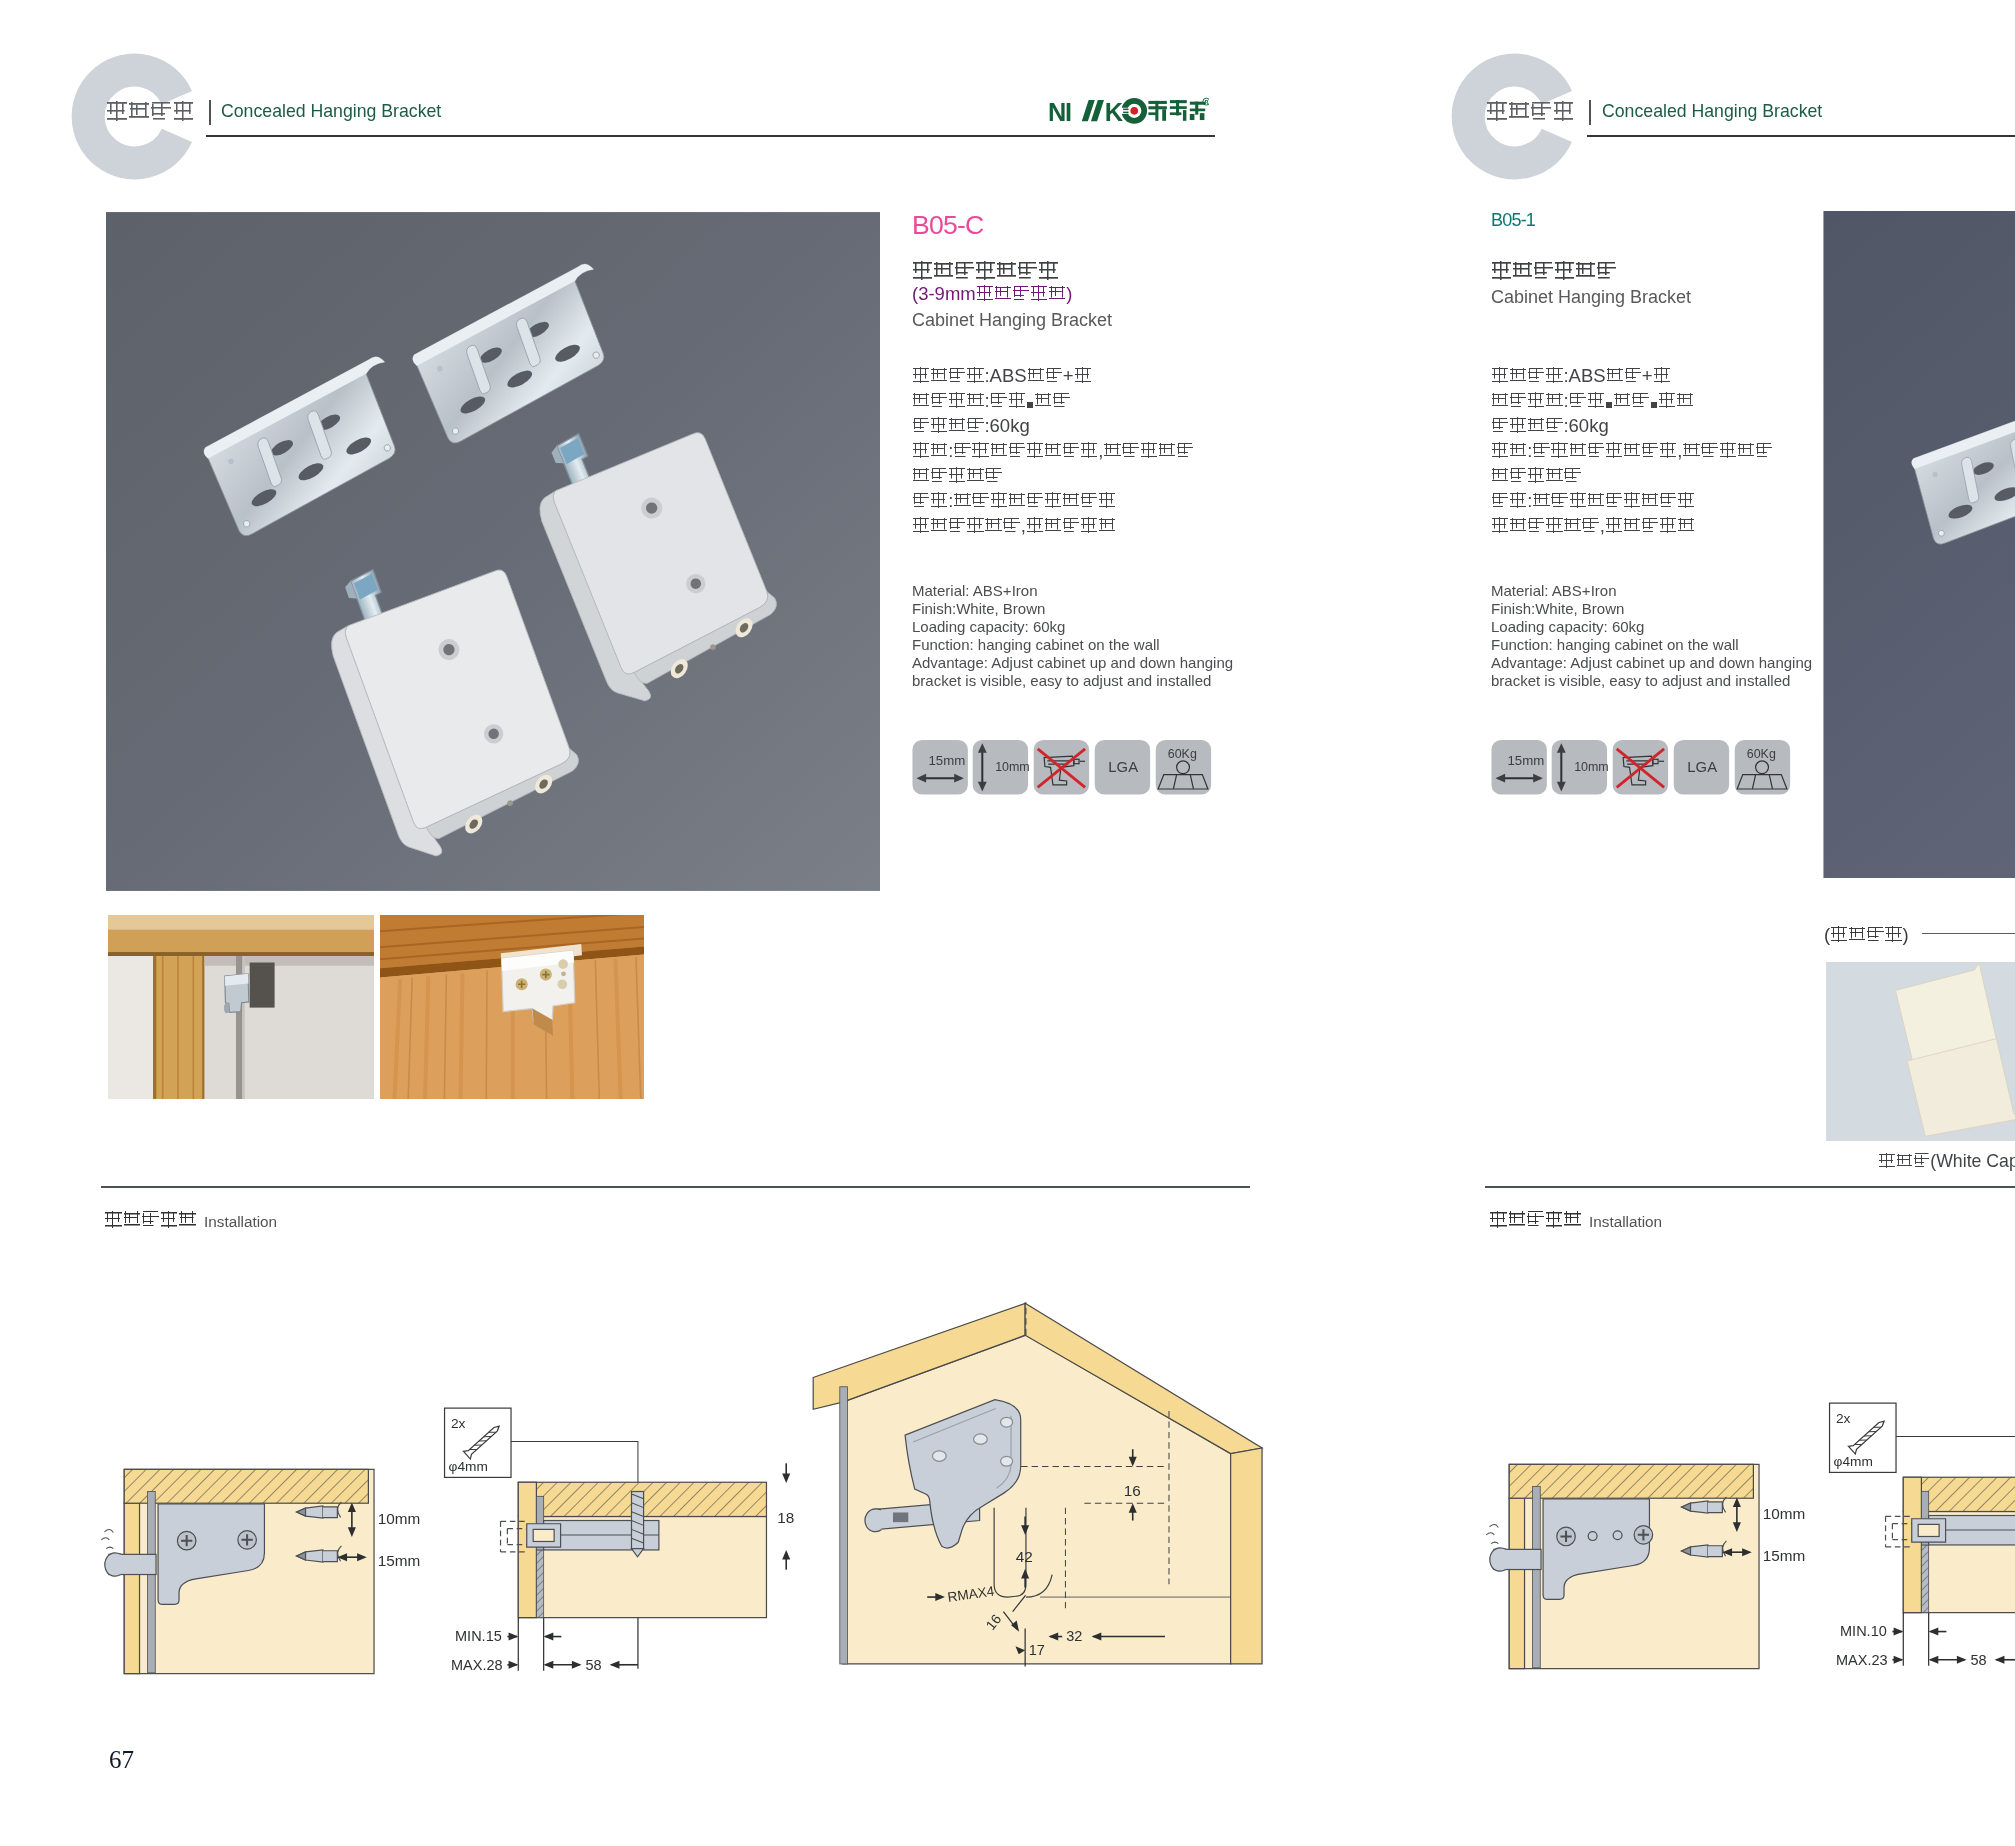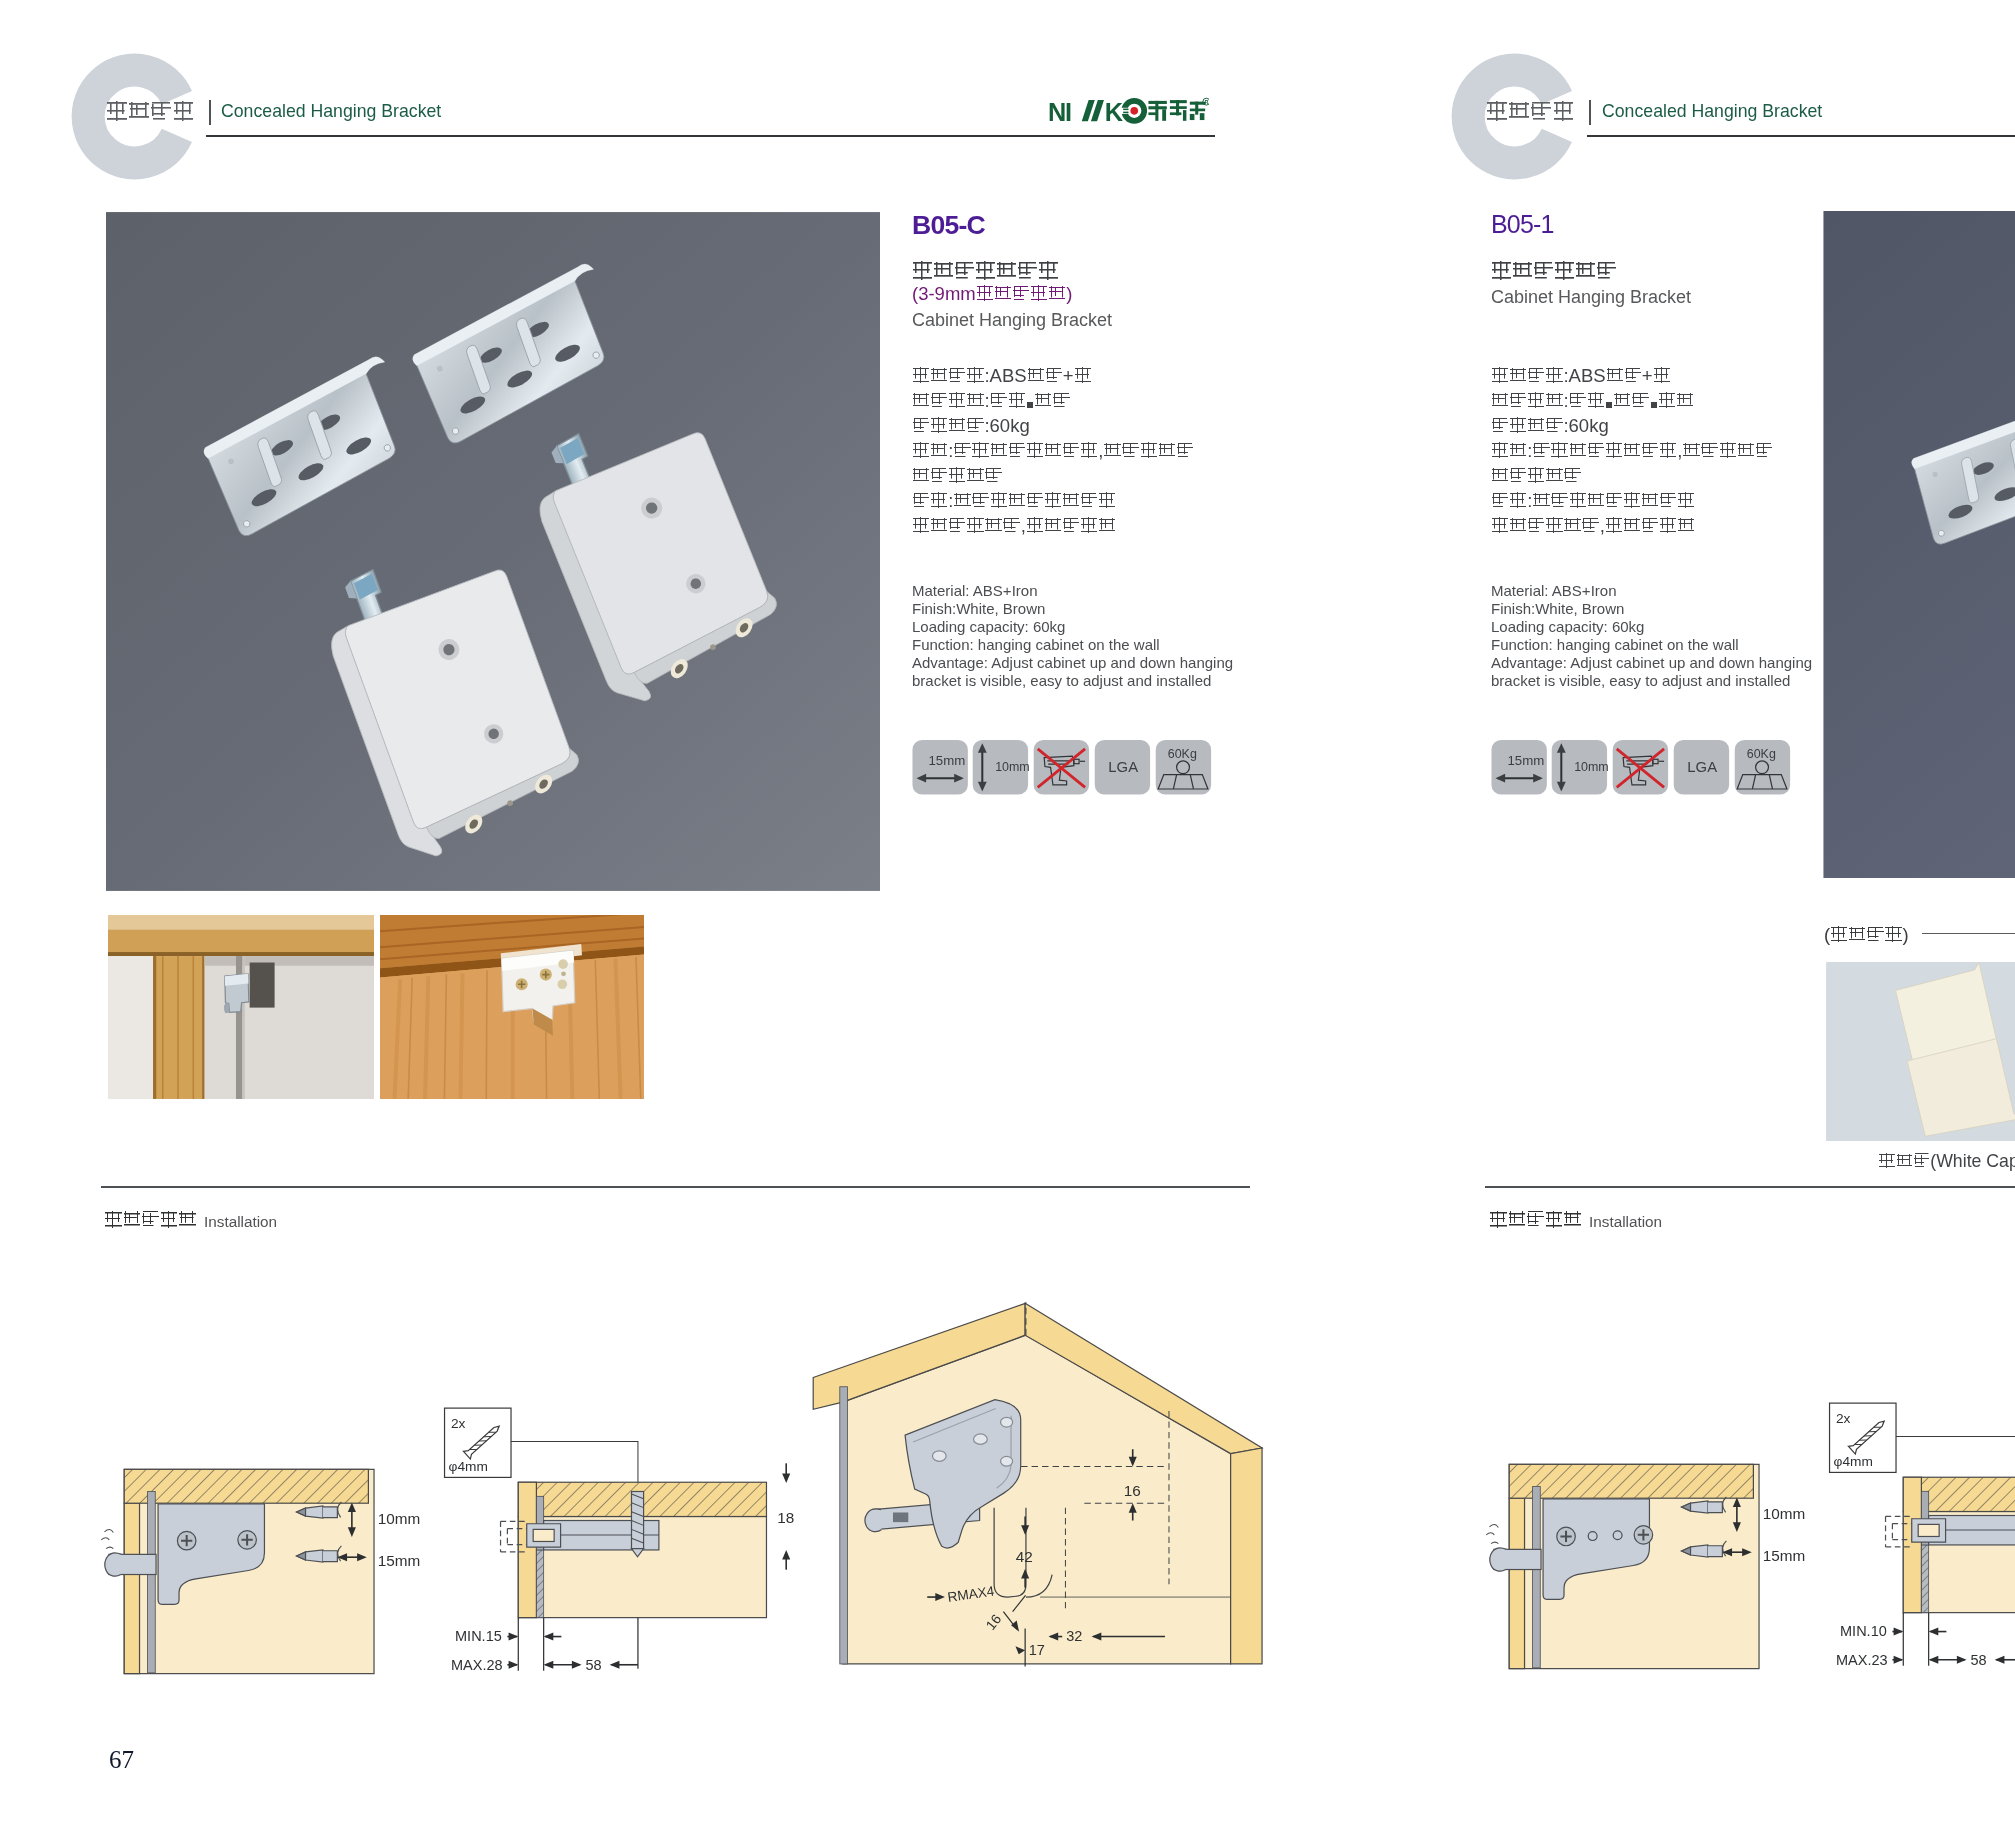--- a/index.html
+++ b/index.html
@@ -75,42 +75,42 @@
 </svg>
 
 <svg class="abs" style="left:1450px;top:52px" width="129" height="129" viewBox="0 0 320 320">
 <path d="M 265.1 113.2 A 115 115 0 1 0 265.1 206.8" fill="none" stroke="#cdd3d9" stroke-width="82"></path>
     </svg>
 <div class="abs" style="left:1486px;top:99px;font-size:22.6px;font-weight:bold;color:#5d5f63"><i class="hz ha"></i><i class="hz hb"></i><i class="hz hc"></i><i class="hz ha"></i></div>
 <div class="abs" style="left:1589px;top:100px;width:2px;height:25px;background:#515356"></div>
 <div class="abs" style="left:1602px;top:101px;font-size:17.7px;color:#1c5c45;letter-spacing:0px">Concealed Hanging Bracket</div>
 <div class="abs" style="left:1587px;top:135px;width:1023px;height:2px;background:#33373a"></div>
 
-<div class="abs" style="left:912px;top:210px;font-size:26.6px;font-weight:700;color:#4c1d95;letter-spacing:-0.8px">B05-C</div>
+<div class="abs" style="left:912px;top:210px;font-size:26.6px;font-weight:400;color:#ec4899;letter-spacing:-0.8px">B05-C</div>
 <div class="abs" style="left:912px;top:259px;font-size:21.4px;color:#3f4144"><i class="hz ha"></i><i class="hz hb"></i><i class="hz hc"></i><i class="hz ha"></i><i class="hz hb"></i><i class="hz hc"></i><i class="hz ha"></i></div>
 <div class="abs" style="left:912px;top:283px;font-size:18.5px;color:#701a75">(3-9mm<i class="hz ha"></i><i class="hz hb"></i><i class="hz hc"></i><i class="hz ha"></i><i class="hz hb"></i>)</div>
 <div class="abs" style="left:912px;top:310px;font-size:18px;color:#58595b">Cabinet Hanging Bracket</div>
 <div class="abs" style="left:912px;top:363px;font-size:18.5px;color:#424346;line-height:25px">
       <div style="height:25px"><i class="hz ha"></i><i class="hz hb"></i><i class="hz hc"></i><i class="hz ha"></i>:ABS<i class="hz hb"></i><i class="hz hc"></i>+<i class="hz ha"></i></div>
       <div style="height:25px"><i class="hz hb"></i><i class="hz hc"></i><i class="hz ha"></i><i class="hz hb"></i>:<i class="hz hc"></i><i class="hz ha"></i><i class="hd"></i><i class="hz hb"></i><i class="hz hc"></i></div>
       <div style="height:25px"><i class="hz hc"></i><i class="hz ha"></i><i class="hz hb"></i><i class="hz hc"></i>:60kg</div>
       <div style="height:25px"><i class="hz ha"></i><i class="hz hb"></i>:<i class="hz hc"></i><i class="hz ha"></i><i class="hz hb"></i><i class="hz hc"></i><i class="hz ha"></i><i class="hz hb"></i><i class="hz hc"></i><i class="hz ha"></i>,<i class="hz hb"></i><i class="hz hc"></i><i class="hz ha"></i><i class="hz hb"></i><i class="hz hc"></i></div>
       <div style="height:25px"><i class="hz hb"></i><i class="hz hc"></i><i class="hz ha"></i><i class="hz hb"></i><i class="hz hc"></i></div>
       <div style="height:25px"><i class="hz hc"></i><i class="hz ha"></i>:<i class="hz hb"></i><i class="hz hc"></i><i class="hz ha"></i><i class="hz hb"></i><i class="hz hc"></i><i class="hz ha"></i><i class="hz hb"></i><i class="hz hc"></i><i class="hz ha"></i></div>
       <div style="height:25px"><i class="hz ha"></i><i class="hz hb"></i><i class="hz hc"></i><i class="hz ha"></i><i class="hz hb"></i><i class="hz hc"></i>,<i class="hz ha"></i><i class="hz hb"></i><i class="hz hc"></i><i class="hz ha"></i><i class="hz hb"></i></div>
     </div>
 <div class="abs" style="left:912px;top:582px;font-size:15px;color:#4b4d50;line-height:18px">
       <div>Material: ABS+Iron</div>
       <div>Finish:White, Brown</div>
       <div>Loading capacity: 60kg</div>
       <div>Function: hanging cabinet on the wall</div>
       <div>Advantage: Adjust cabinet up and down hanging</div>
       <div>bracket is visible, easy to adjust and installed</div>
     </div>
-<div class="abs" style="left:1491px;top:210px;font-size:25px;font-weight:500;color:#4c1d95;letter-spacing:-0.8px">B05-1</div>
+<div class="abs" style="left:1491px;top:210px;font-size:18px;font-weight:500;color:#0f766e;letter-spacing:-0.8px">B05-1</div>
 <div class="abs" style="left:1491px;top:259px;font-size:21.4px;color:#3f4144"><i class="hz ha"></i><i class="hz hb"></i><i class="hz hc"></i><i class="hz ha"></i><i class="hz hb"></i><i class="hz hc"></i></div>
 <div class="abs" style="left:1491px;top:287px;font-size:18px;color:#58595b">Cabinet Hanging Bracket</div>
 <div class="abs" style="left:1491px;top:363px;font-size:18.5px;color:#424346;line-height:25px">
       <div style="height:25px"><i class="hz ha"></i><i class="hz hb"></i><i class="hz hc"></i><i class="hz ha"></i>:ABS<i class="hz hb"></i><i class="hz hc"></i>+<i class="hz ha"></i></div>
       <div style="height:25px"><i class="hz hb"></i><i class="hz hc"></i><i class="hz ha"></i><i class="hz hb"></i>:<i class="hz hc"></i><i class="hz ha"></i><i class="hd"></i><i class="hz hb"></i><i class="hz hc"></i><i class="hd"></i><i class="hz ha"></i><i class="hz hb"></i></div>
       <div style="height:25px"><i class="hz hc"></i><i class="hz ha"></i><i class="hz hb"></i><i class="hz hc"></i>:60kg</div>
       <div style="height:25px"><i class="hz ha"></i><i class="hz hb"></i>:<i class="hz hc"></i><i class="hz ha"></i><i class="hz hb"></i><i class="hz hc"></i><i class="hz ha"></i><i class="hz hb"></i><i class="hz hc"></i><i class="hz ha"></i>,<i class="hz hb"></i><i class="hz hc"></i><i class="hz ha"></i><i class="hz hb"></i><i class="hz hc"></i></div>
       <div style="height:25px"><i class="hz hb"></i><i class="hz hc"></i><i class="hz ha"></i><i class="hz hb"></i><i class="hz hc"></i></div>
       <div style="height:25px"><i class="hz hc"></i><i class="hz ha"></i>:<i class="hz hb"></i><i class="hz hc"></i><i class="hz ha"></i><i class="hz hb"></i><i class="hz hc"></i><i class="hz ha"></i><i class="hz hb"></i><i class="hz hc"></i><i class="hz ha"></i></div>
       <div style="height:25px"><i class="hz ha"></i><i class="hz hb"></i><i class="hz hc"></i><i class="hz ha"></i><i class="hz hb"></i><i class="hz hc"></i>,<i class="hz ha"></i><i class="hz hb"></i><i class="hz hc"></i><i class="hz ha"></i><i class="hz hb"></i></div>

